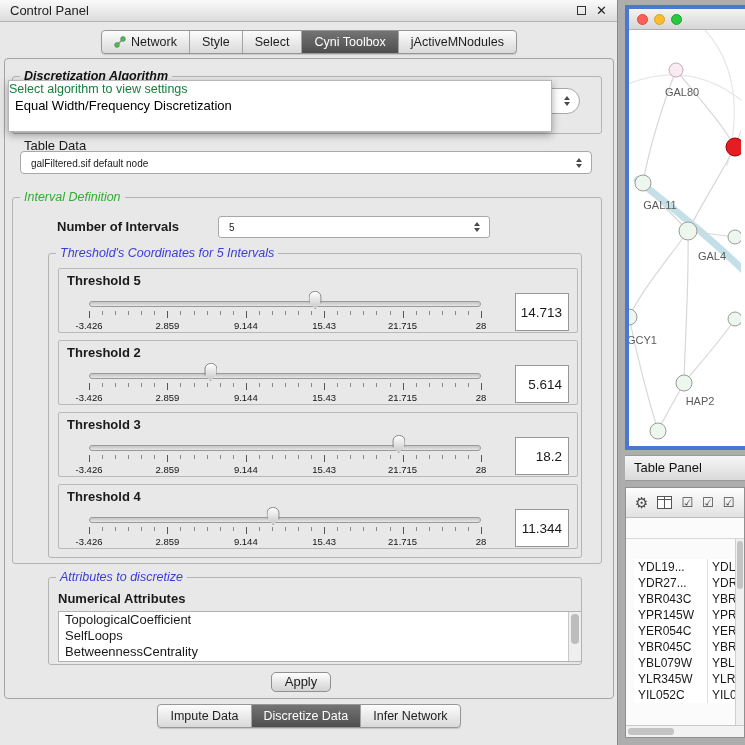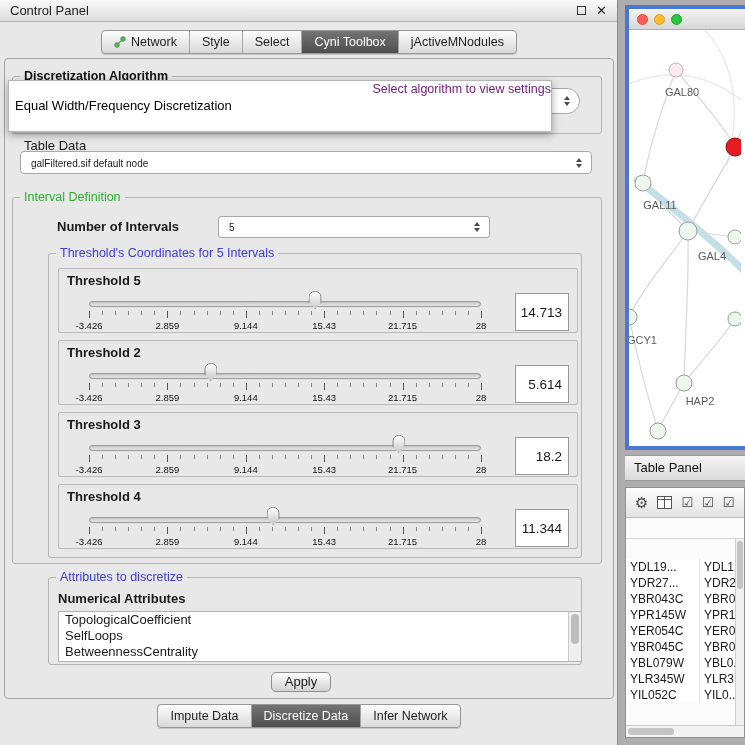--- a/index.html
+++ b/index.html
@@ -18,38 +18,38 @@
   .tabs-row { position:absolute; left:0; top:30px; width:618px; display:flex; justify-content:center; }
   .seg { display:flex; border:1px solid #979797; border-radius:4px; overflow:hidden; background:linear-gradient(#fcfcfc,#d9d9d9); box-shadow:0 1px 1px rgba(0,0,0,.15); }
   .seg .tab { padding:4px 12px; font-size:12.5px; color:#1d1d1d; border-right:1px solid #a3a3a3; display:flex; align-items:center; gap:5px; white-space:nowrap; }
   .seg .tab:last-child { border-right:none; }
   .seg .tab.selected { background:linear-gradient(var(--selected-tab-top,#747474),var(--selected-tab-bottom,#4e4e4e)); color:#fff; }
   .net-icon { display:inline-block; }
 
   #main-panel { position:absolute; left:4px; top:58px; width:610px; height:641px; border:1px solid #a5a5a5; border-radius:4px; background:#e8e8e8; }
 
   .groupbox { position:absolute; border:1px solid #b3b3b3; border-radius:3px; }
-  .gtitle { position:absolute; font-size:12.5px; background:#e8e8e8; padding:0 4px; white-space:nowrap; }
+  .gtitle { position:absolute; font-size:12.5px; background:#e8e8e8; padding:0 4px; white-space:nowrap;font-style:italic; }
   .gtitle.green { color:var(--green-title,#2fae2f); }
   .gtitle.blue  { color:var(--blue-title,#3c3cd9); }
   .gtitle.dark  { color:#111; font-weight:bold; }
 
   
   .combo { position:absolute; background:#fff; border:1px solid #a8a8a8; }
   .combo .combo-text { position:absolute; left:10px; top:50%; transform:translateY(-50%); font-size:10px; color:#1a1a1a; white-space:nowrap; }
   .arrows { position:absolute; right:9px; top:50%; transform:translateY(-50%); display:flex; flex-direction:column; gap:2px; align-items:center; }
   .arr-up { width:0; height:0; border-left:3.5px solid transparent; border-right:3.5px solid transparent; border-bottom:4.5px solid #4a4a4a; }
   .arr-dn { width:0; height:0; border-left:3.5px solid transparent; border-right:3.5px solid transparent; border-top:4.5px solid #4a4a4a; }
 
   #algo-group { left:12px; top:76px; width:590px; height:58px; }
   #algo-group-title { left:20px; top:69px; }
   #algo-combo { left:18px; top:88px; width:562px; height:26px; border-radius:13px; }
 
   #algo-popup { position:absolute; left:8px; top:80px; width:544px; height:52px; background:#fff; border:1px solid #b7b7b7; box-shadow:0 3px 8px rgba(0,0,0,.35); z-index:6; }
-  #algo-popup .pop-hint { height:16px; line-height:16px; text-align:right; font-size:12.5px; color:#701a75; }
+  #algo-popup .pop-hint { height:16px; line-height:16px; text-align:left; font-size:12.5px; color:#15803d; }
   #algo-popup .pop-opt { height:17px; line-height:17px; padding-left:6px; font-size:13px; color:#000; }
   #algo-popup .pop-opt.bold { font-weight:bold; }
 
   #table-data-label { position:absolute; left:24px; top:138px; font-size:13px; }
   #table-combo { left:20px; top:151px; width:572px; height:23px; border-radius:4px; }
 
   #interval-group { left:12px; top:197px; width:590px; height:367px; }
   #interval-group-title { left:20px; top:190px; }
   #num-intervals-label { position:absolute; left:57px; top:219px; font-size:13px; font-weight:bold; }
   #num-intervals-spinner { left:218px; top:216px; width:272px; height:22px; border-radius:3px; }
@@ -100,21 +100,21 @@
   #table-panel-bar { position:absolute; left:625px; top:455px; width:120px; height:26px; background:linear-gradient(#f6f6f6,#dadada); border-top:1px solid #999; border-bottom:1px solid #999; font-size:13px; line-height:24px; padding-left:9px; color:#111; }
 
   #table-window { position:absolute; left:625px; top:487px; width:120px; height:251px; background:#fbfbfb; border:1px solid #909090; overflow:hidden; }
   #table-toolbar { position:absolute; left:0; top:0; right:0; height:30px; background:linear-gradient(#fdfdfd,#e2e2e2); border-bottom:1px solid #bcbcbc; display:flex; align-items:center; gap:9px; padding-left:9px; }
   .tb-icon { font-size:15px; color:#444; line-height:1; }
   #table-gap { position:absolute; left:0; top:30px; right:0; height:21px; background:#fbfbfb; border-bottom:1px solid #d8d8d8; }
   #table-header { position:absolute; left:0; top:51px; right:0; height:20px; display:flex; font-size:12px; }
   .hcell { border-right:1px solid #aebccb; border-bottom:1px solid #aebccb; display:flex; align-items:center; justify-content:center; }
   .hcell.c1 { width:74px; background:var(--header-selected-bg,#cfe4f7); }
   .hcell.c2 { flex:1; background:#e2e8ef; justify-content:flex-start; padding-left:4px; }
-  #table-rows { position:absolute; left:0; top:71px; right:0; height:144px; background:#fff; overflow:hidden; }
+  #table-rows { position:absolute; left:8px; top:71px; right:0; height:144px; background:#fff; overflow:hidden; }
   .trow { display:flex; height:16px; font-size:12px; }
   .tcell { display:flex; align-items:center; padding-left:4px; white-space:nowrap; overflow:hidden; }
   .tcell.c1 { width:74px; border-right:1px solid #e0e0e0; }
   .tcell.c2 { flex:1; }
   #table-vscroll { position:absolute; right:0; top:51px; bottom:12px; width:9px; background:#f0f0f0; border-left:1px solid #cfcfcf; }
   #table-vscroll .sthumb { position:absolute; left:1px; top:2px; width:6px; height:48px; background:#c4c4c4; border-radius:3px; }
   #table-hscroll { position:absolute; left:0; right:0; bottom:0; height:12px; background:#f2f2f2; border-top:1px solid #c9c9c9; }
   #table-hscroll .sthumb { position:absolute; left:2px; top:2px; width:46px; height:7px; background:#c4c4c4; border-radius:3px; }
 </style>
 </head>

